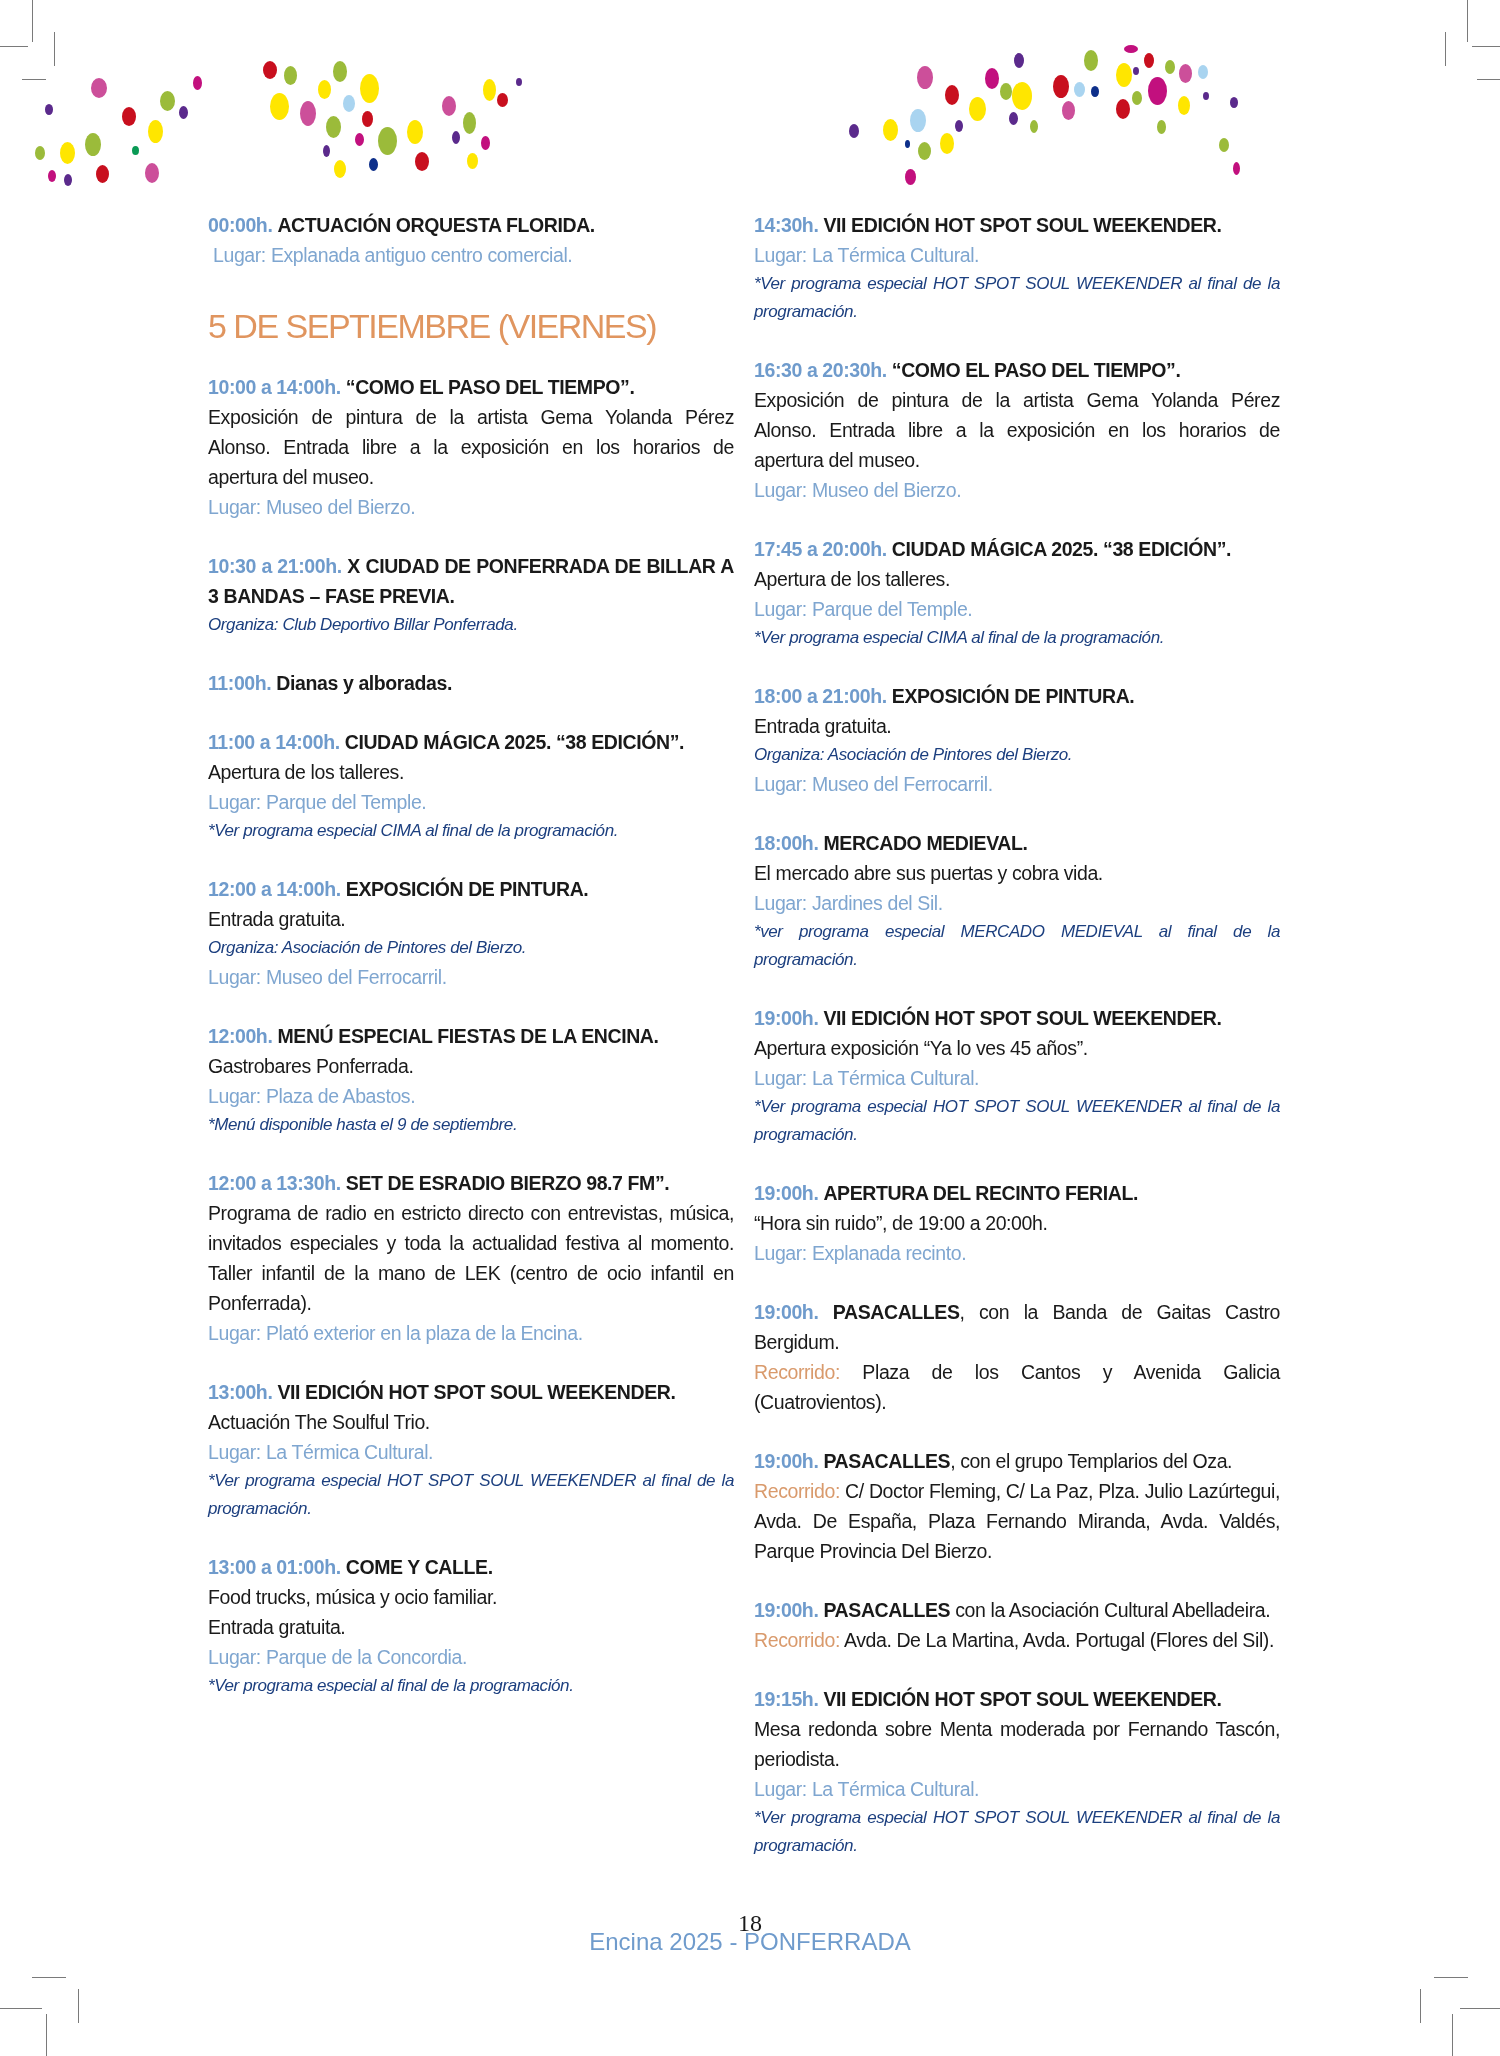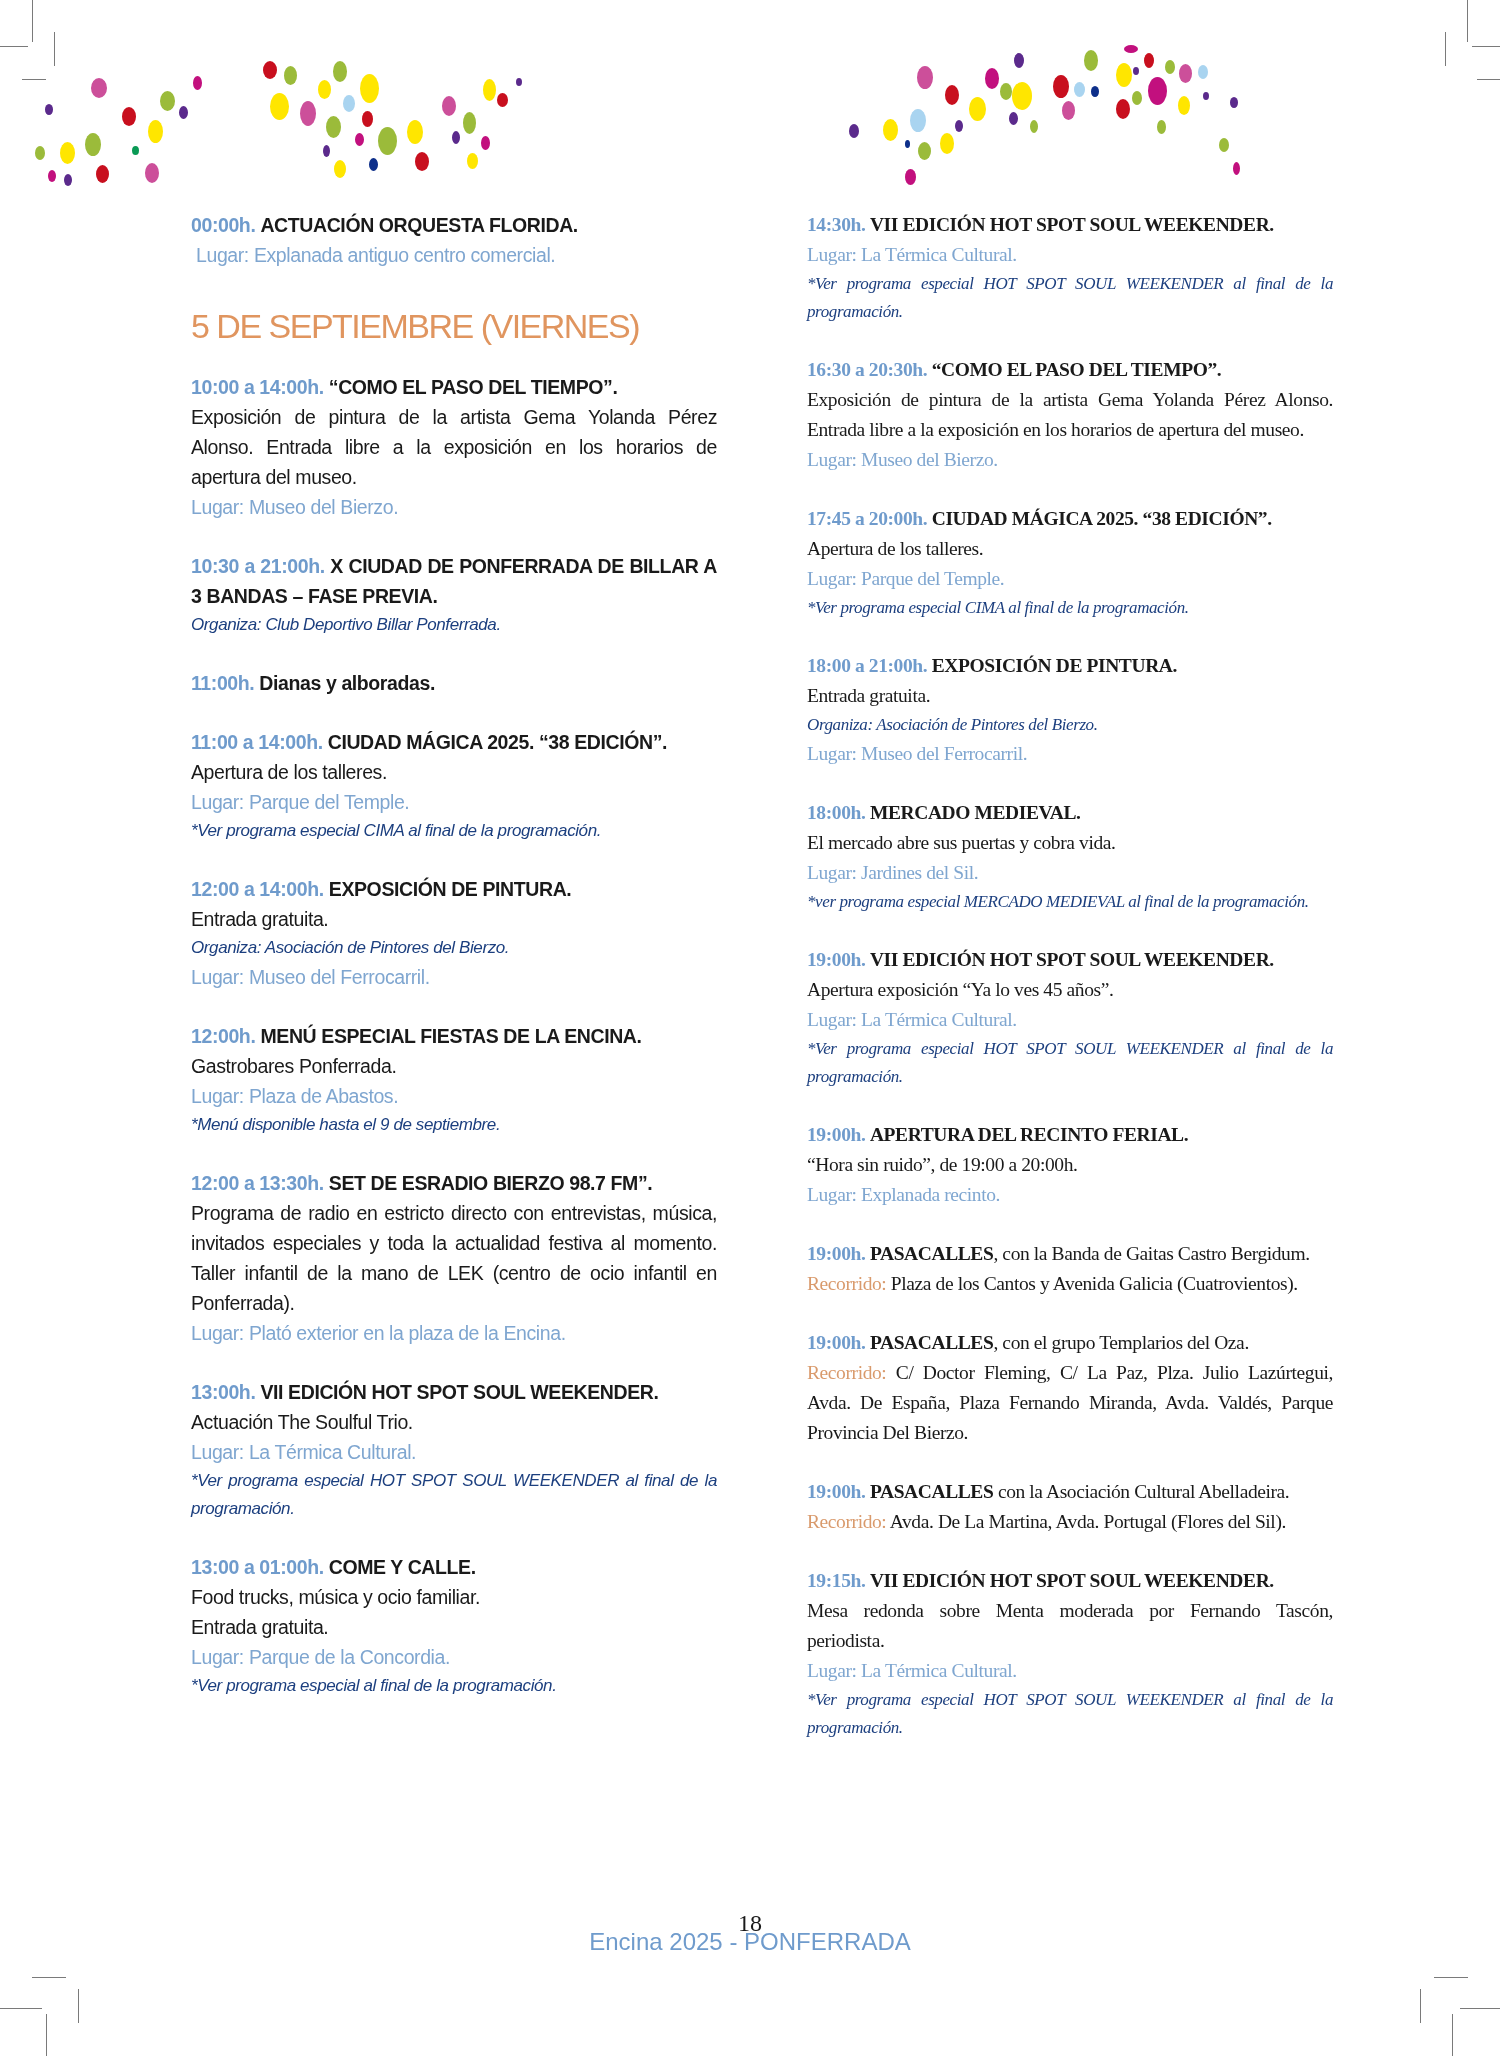--- a/index.html
+++ b/index.html
@@ -3,22 +3,22 @@
 <meta charset="utf-8">
 <style>
   html, body { margin: 0; padding: 0; background: #ffffff; }
   body { width: 1500px; height: 2056px; position: relative; overflow: hidden;
          font-family: "Liberation Sans", sans-serif; color: #1a1a1a; }
   .crop { position: absolute; background: #7a7a7a; }
   .dots { position: absolute; left: 0; top: 0; width: 1500px; height: 200px; }
   .dot { position: absolute; border-radius: 50%; }
   .col { position: absolute; top: 210px; width: 526px; font-size: 19.5px; line-height: 30px;
          letter-spacing: -0.4px; transform-origin: left top; }
-  .col.left { left: 191px; }
-  .col.right { left: 807px; font-family: Liberation Serif, serif; }
+  .col.left { left: 208px; }
+  .col.right { left: 754px; }
   .ev { margin-bottom: 29px; }
   .line { display: block; text-align: justify; text-align-last: left; }
   .time { color: #6f9bcc; font-weight: bold; }
   .title { color: #1a1a1a; font-weight: bold; }
   .desc { color: #1a1a1a; display: block; text-align: justify; }
   .lugar { color: #7fa6d0; display: block; }
   .org { color: #1c3f7f; font-style: italic; display: block; font-size: 17px; line-height: 28px; text-align: justify; }
   .note { color: #1c3f7f; font-style: italic; display: block; font-size: 17px; line-height: 28px; text-align: justify; }
   .reco-label { color: #d99a6c; }
   .reco { display: block; text-align: justify; }

